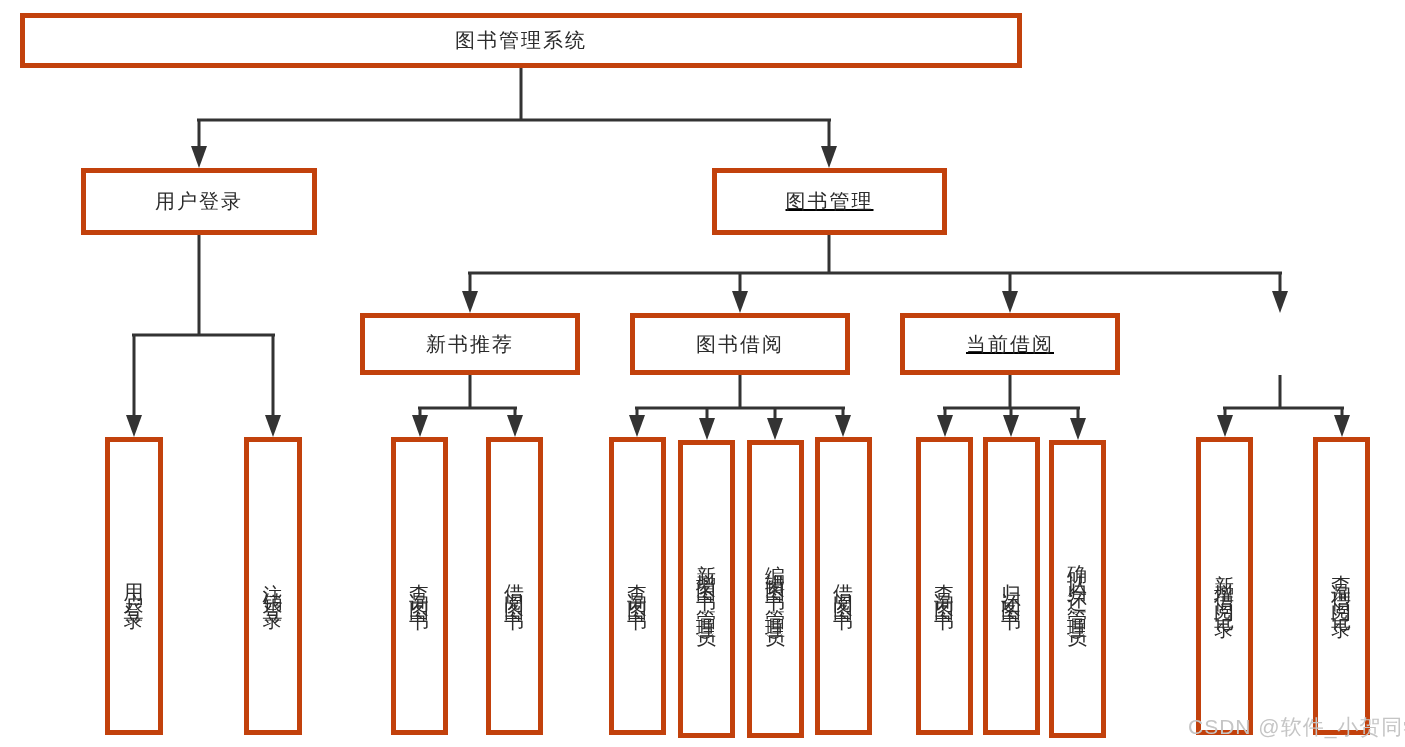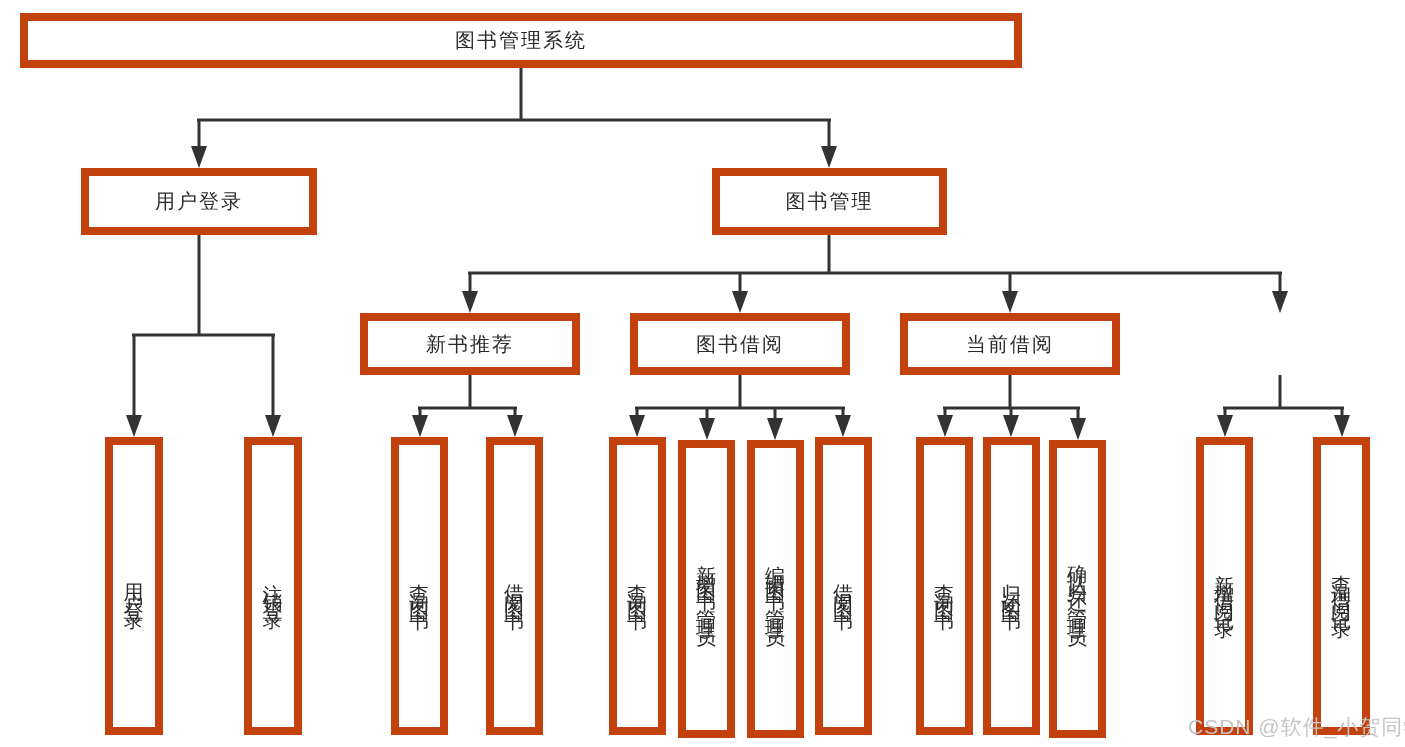--- a/index.html
+++ b/index.html
@@ -13,21 +13,21 @@
   }
   .wires {
     position: absolute;
     left: 0; top: 0;
     width: 1405px; height: 747px;
     pointer-events: none;
   }
   .node {
     position: absolute;
     box-sizing: border-box;
-    border: 8px solid #c2410c;
+    border: 5px solid #c2410c;
     background: #ffffff;
     display: flex;
     align-items: center;
     justify-content: center;
   }
   .node .hlabel {
     font-size: 20px;
     color: #2b2b2b;
     letter-spacing: 2px;
     white-space: nowrap;
@@ -97,31 +97,31 @@
     </g>
   </svg>
 
   <div class="node" style="left:20px; top:13px; width:1002px; height:55px;">
     <span class="hlabel">图书管理系统</span>
   </div>
 
   <div class="node" style="left:81px; top:168px; width:236px; height:67px;">
     <span class="hlabel">用户登录</span>
   </div>
-  <div class="node" style="left:712px; top:168px; width:235px; height:67px;">
+  <div class="node" style="left:712px; top:168px; width:235px; height:67px;text-decoration:underline;">
     <span class="hlabel">图书管理</span>
   </div>
 
   <div class="node" style="left:360px; top:313px; width:220px; height:62px;">
     <span class="hlabel">新书推荐</span>
   </div>
   <div class="node" style="left:630px; top:313px; width:220px; height:62px;">
     <span class="hlabel">图书借阅</span>
   </div>
-  <div class="node" style="left:900px; top:313px; width:220px; height:62px;">
+  <div class="node" style="left:900px; top:313px; width:220px; height:62px;text-decoration:underline;">
     <span class="hlabel">当前借阅</span>
   </div>
 
   <div class="node" style="left:105px; top:437px; width:58px; height:298px;">
     <span class="vlabel">用户登录</span>
   </div>
   <div class="node" style="left:244px; top:437px; width:58px; height:298px;">
     <span class="vlabel">注销登录</span>
   </div>
 

